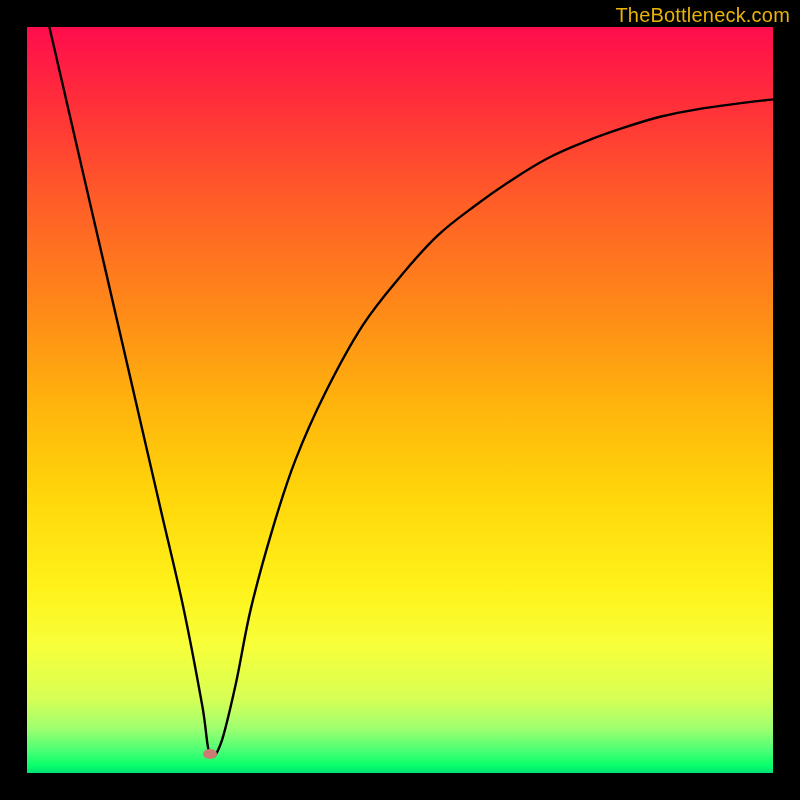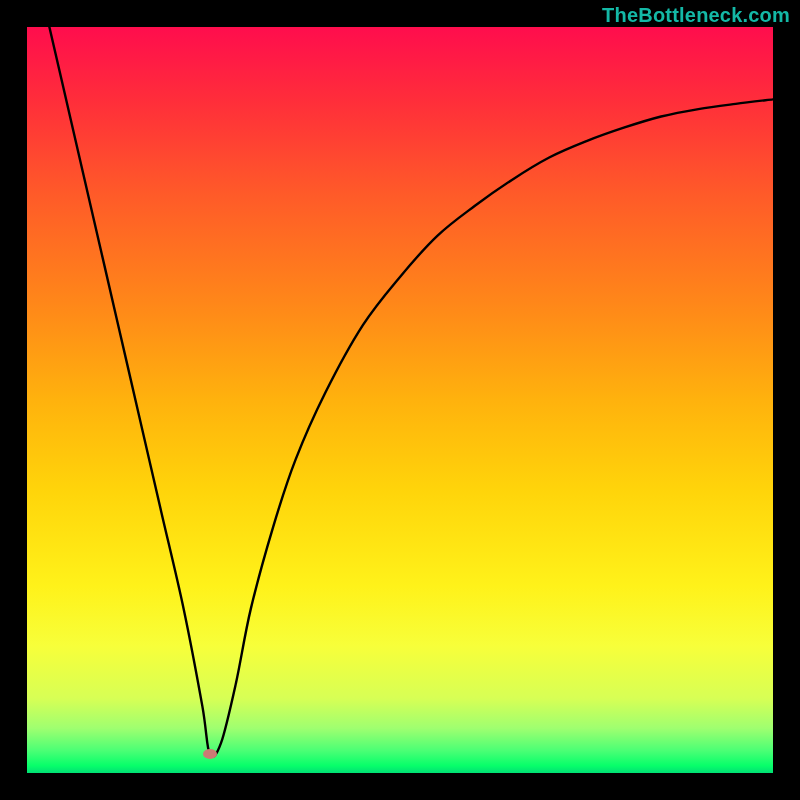--- a/index.html
+++ b/index.html
@@ -60,23 +60,23 @@
     width: 14px;
     height: 10px;
     background: #cc7a74;
     border-radius: 50%;
     transform: translate(-50%, -50%);
   }
   .watermark {
     position: absolute;
     top: 4px;
     right: 10px;
-    color: #14b8a6;
+    color: #eab308;
     font-size: 20px;
-    font-weight: 700;
+    font-weight: 400;
     letter-spacing: 0.2px;
   }
 </style>
 </head>
 <body>
 
 <div class="frame">
   <div class="plot-area">
     <div class="gradient"></div>
     <svg class="curve" viewBox="0 0 746 746" preserveAspectRatio="none">

